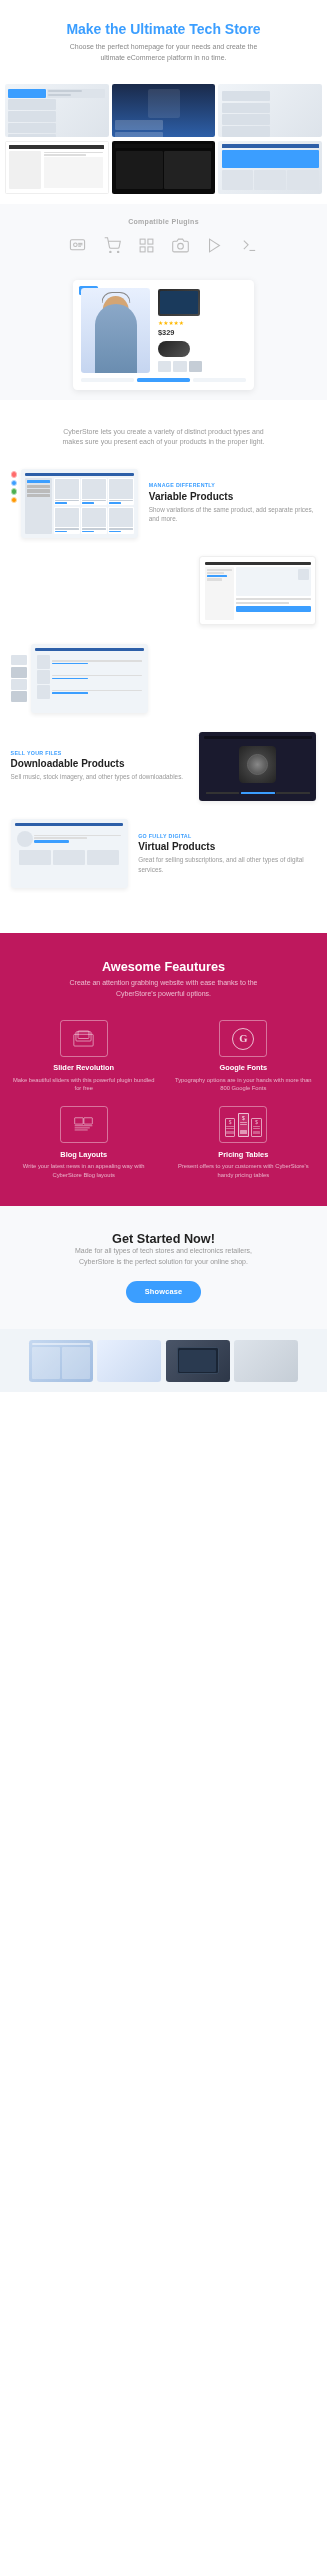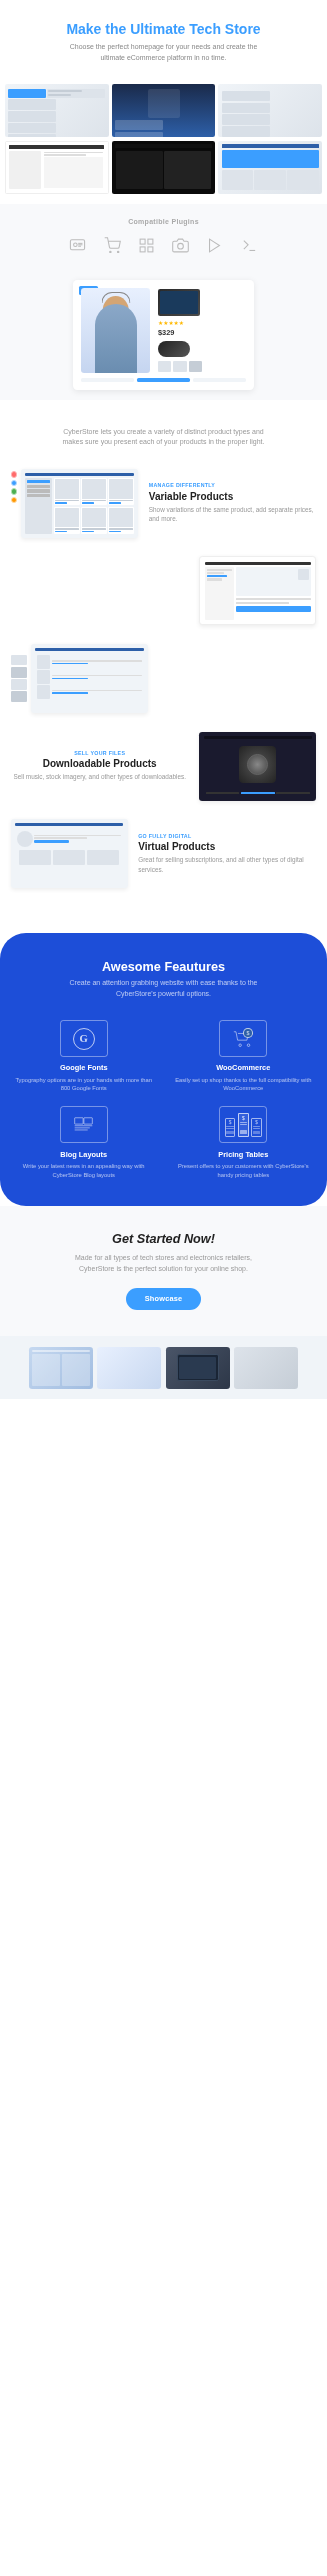--- a/index.html
+++ b/index.html
@@ -367,24 +367,23 @@
       content: '';
       position: absolute;
       inset: 8px;
       border-radius: 50%;
       background: radial-gradient(circle, #888 0%, #444 100%);
       border: 1.1px solid #666;
     }
 
     
     .awesome-features {
-      background: #1d4ed8;
+      background: #be185d;
       padding: 26.6px 10.6px;
       color: #fff;
-      border-radius: 26px;
     }
     .awesome-features .section-title {
       color: #fff;
     }
     .awesome-features .section-subtitle {
       color: rgba(255,255,255,0.7);
     }
 
     .features-grid {
       display: grid;
@@ -429,22 +428,21 @@
       line-height: 1.5;
     }
 
     
     .get-started {
       background: #f8f9fb;
       padding: 26.6px 10.6px;
       text-align: center;
     }
     .get-started .section-title {
-      margin-bottom: 7px;
-      font-style: italic;
+      margin-bottom: 0;
     }
     .get-started p {
       font-size: 7px;
       color: #999;
       max-width: 212px;
       margin: 0 auto 13.3px;
       line-height: 1.5;
     }
     .purchase-btn {
       background: #3b9eff;
@@ -832,21 +830,21 @@
       <div class="ls-nav" style="background:#0f0f1a;"></div>
       <div style="flex:1;display:flex;align-items:center;justify-content:center;">
         <div class="ls-camera"></div>
       </div>
       <div style="display:flex;gap:1.6px;padding:2.1px;">
         <div style="height:2.1px;flex:1;background:#333;border-radius:0.5px;"></div>
         <div style="height:2.1px;flex:1;background:#3b9eff;border-radius:0.5px;"></div>
         <div style="height:2.1px;flex:1;background:#333;border-radius:0.5px;"></div>
       </div>
     </div>
-    <div class="layout-info" style="text-align:center;">
+    <div class="layout-info" style="text-align:left;">
       <div class="layout-tag">Sell your files</div>
       <div class="layout-name">Downloadable Products</div>
       <div class="layout-desc">Sell music, stock imagery, and other types of downloadables.</div>
     </div>
   </div>
 
   <div class="layout-item">
     <div class="layout-screenshot">
       <div class="ls-nav"></div>
       <div style="flex:1;display:flex;flex-direction:column;gap:1.6px;padding:2.1px;">
@@ -872,43 +870,40 @@
     </div>
   </div>
 </section>
 
 <section class="awesome-features">
   <h2 class="section-title">Awesome Feautures</h2>
   <p class="section-subtitle">Create an attention grabbing website with ease thanks to the CyberStore's powerful options.</p>
 
   <div class="features-grid">
 
+    <div class="feature-item">
+      <div class="feature-icon-box">
+        <svg viewBox="0 0 50 40" width="26.6" height="21" fill="none" stroke="rgba(255,255,255,0.8)" stroke-width="1.5">
+          <rect x="2" y="10" width="46" height="28" rx="2"></rect>
+          <rect x="7" y="4" width="36" height="22" rx="2"></rect>
+          <rect x="12" y="2" width="26" height="18" rx="2"></rect>
+        </svg>
+      </div>
+      <div class="feature-name">Slider Revolution</div>
+      <div class="feature-desc">Make beautiful sliders with this powerful plugin bundled for free</div>
+    </div>
 
     <div class="feature-item">
       <div class="feature-icon-box">
         <div class="icon-google-g">G</div>
       </div>
       <div class="feature-name">Google Fonts</div>
       <div class="feature-desc">Typography options are in your hands with more than 800 Google Fonts</div>
     </div>
 
-    <div class="feature-item">
-      <div class="feature-icon-box">
-        <div style="position:relative;display:flex;align-items:center;justify-content:center;">
-          <svg viewBox="0 0 50 40" width="26.6" height="21" fill="none" stroke="rgba(255,255,255,0.8)" stroke-width="1.5">
-            <circle cx="17" cy="36" r="3"></circle>
-            <circle cx="37" cy="36" r="3"></circle>
-            <path d="M2 4h5l4 20h22l4-16H12"></path>
-          </svg>
-          <div style="position:absolute;top:0;right:1.1px;width:9.6px;height:9.6px;border:0.8px solid rgba(255,255,255,0.7);border-radius:50%;display:flex;align-items:center;justify-content:center;font-size:5.3px;color:rgba(255,255,255,0.8);background:#2d5fa8;">$</div>
-        </div>
-      </div>
-      <div class="feature-name">WooCommerce</div>
-      <div class="feature-desc">Easily set up shop thanks to the full compatibility with WooCommerce</div>
-    </div>
 
 
     <div class="feature-item">
       <div class="feature-icon-box">
         <svg viewBox="0 0 50 40" width="26.6" height="21" fill="none" stroke="rgba(255,255,255,0.8)" stroke-width="1.5">
           <rect x="4" y="4" width="20" height="15" rx="1"></rect>
           <rect x="26" y="4" width="20" height="15" rx="1"></rect>
           <line x1="4" y1="23" x2="46" y2="23"></line>
           <line x1="4" y1="28" x2="40" y2="28"></line>
           <line x1="4" y1="33" x2="35" y2="33"></line>

